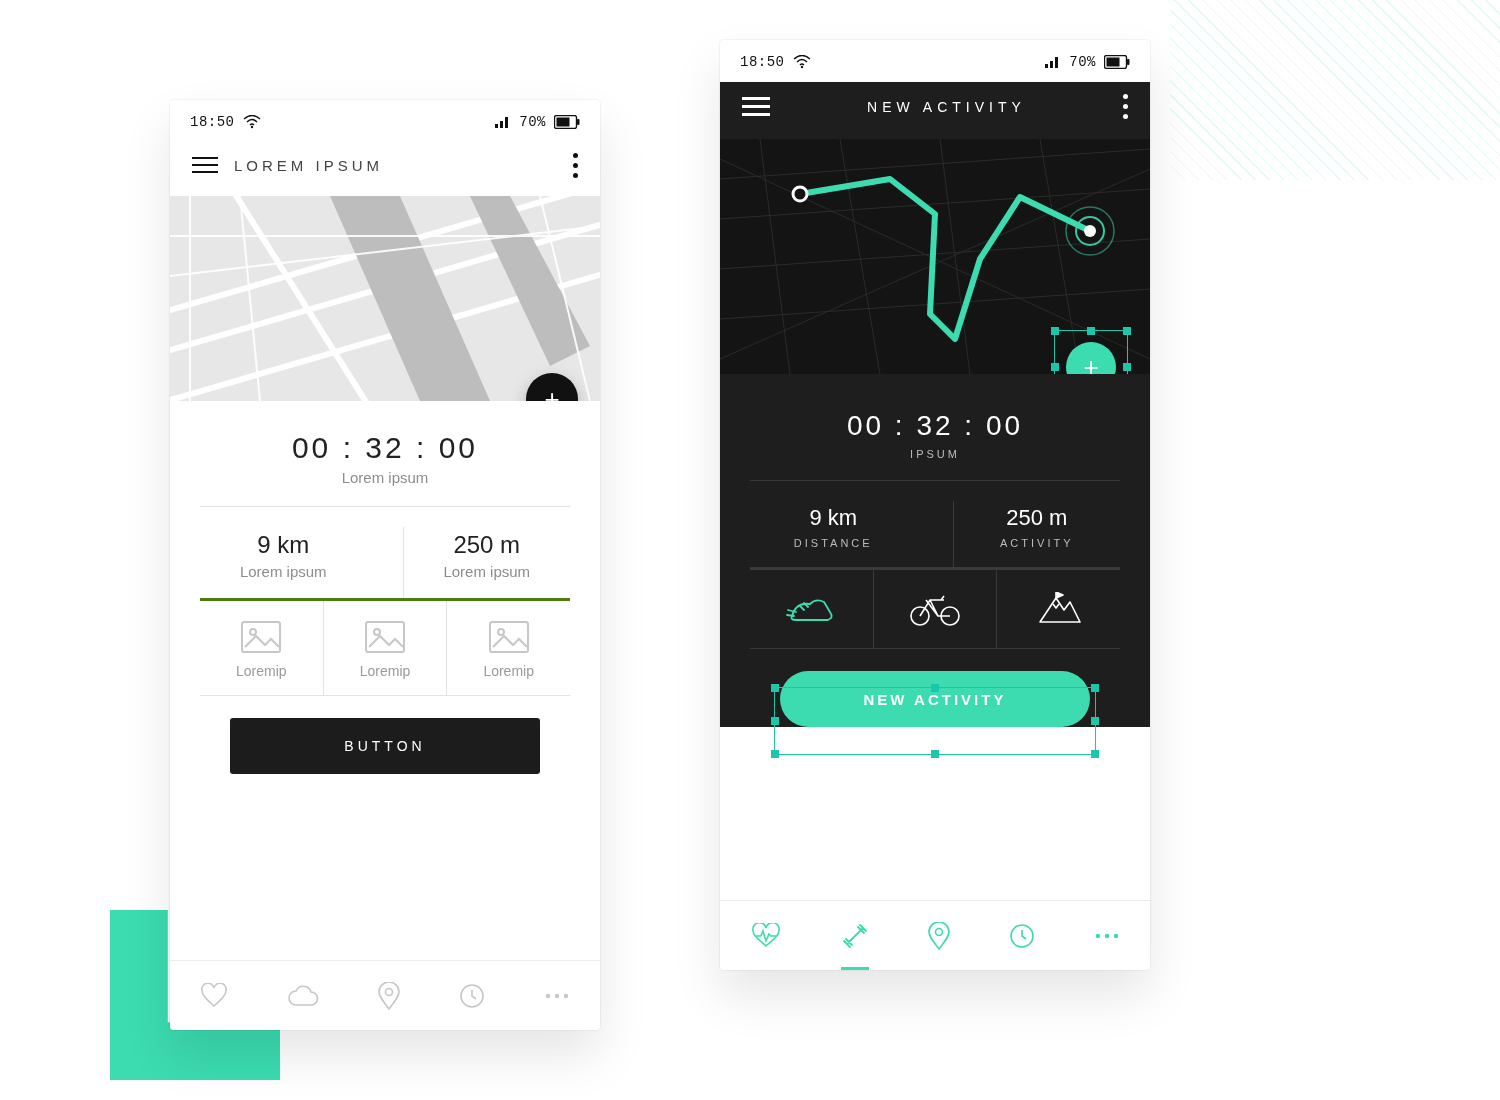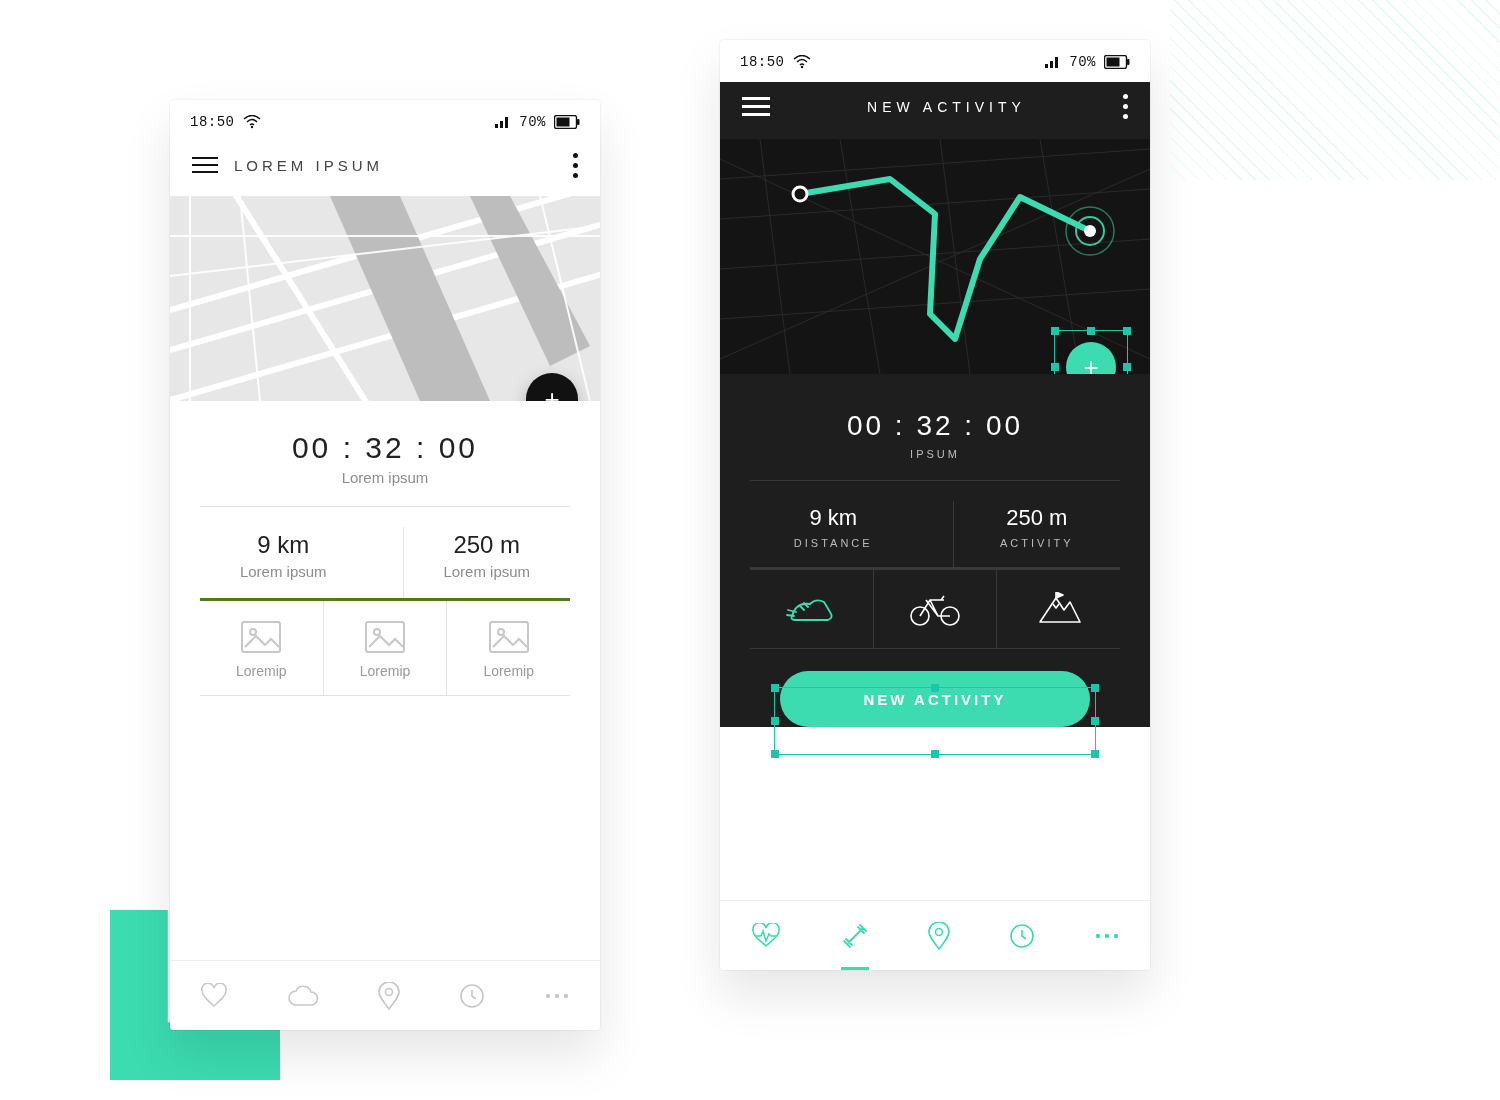--- a/index.html
+++ b/index.html
@@ -239,20 +239,23 @@
       </div>
       <div class="act">
         <svg width="40" height="32" viewBox="0 0 40 32">
             <rect x="1" y="1" width="38" height="30" rx="2" fill="none" stroke="#c7c7c7" stroke-width="2"></rect>
             <circle cx="12" cy="11" r="3" fill="none" stroke="#c7c7c7" stroke-width="2"></circle>
             <path d="M4 26 L15 15 L24 24 L30 18 L38 26" fill="none" stroke="#c7c7c7" stroke-width="2"></path>
           </svg>
         <div class="act-label">Loremip</div>
       </div>
     </div>
+    <div class="big-button">
+        <span>BUTTON</span>
+      </div>
   </div>
 
   <div class="tabbar">
     <div class="t">
         <svg width="28" height="26" viewBox="0 0 28 26" fill="none" stroke="#c7c7c7" stroke-width="1.6">
           <path d="M14 23 C6 16 2 12 2 7.5 A5.5 5.5 0 0 1 14 5 A5.5 5.5 0 0 1 26 7.5 C26 12 22 16 14 23 Z"></path>
         </svg>
       </div>
     <div class="t">
         <svg width="32" height="22" viewBox="0 0 32 22" fill="none" stroke="#c7c7c7" stroke-width="1.6">

